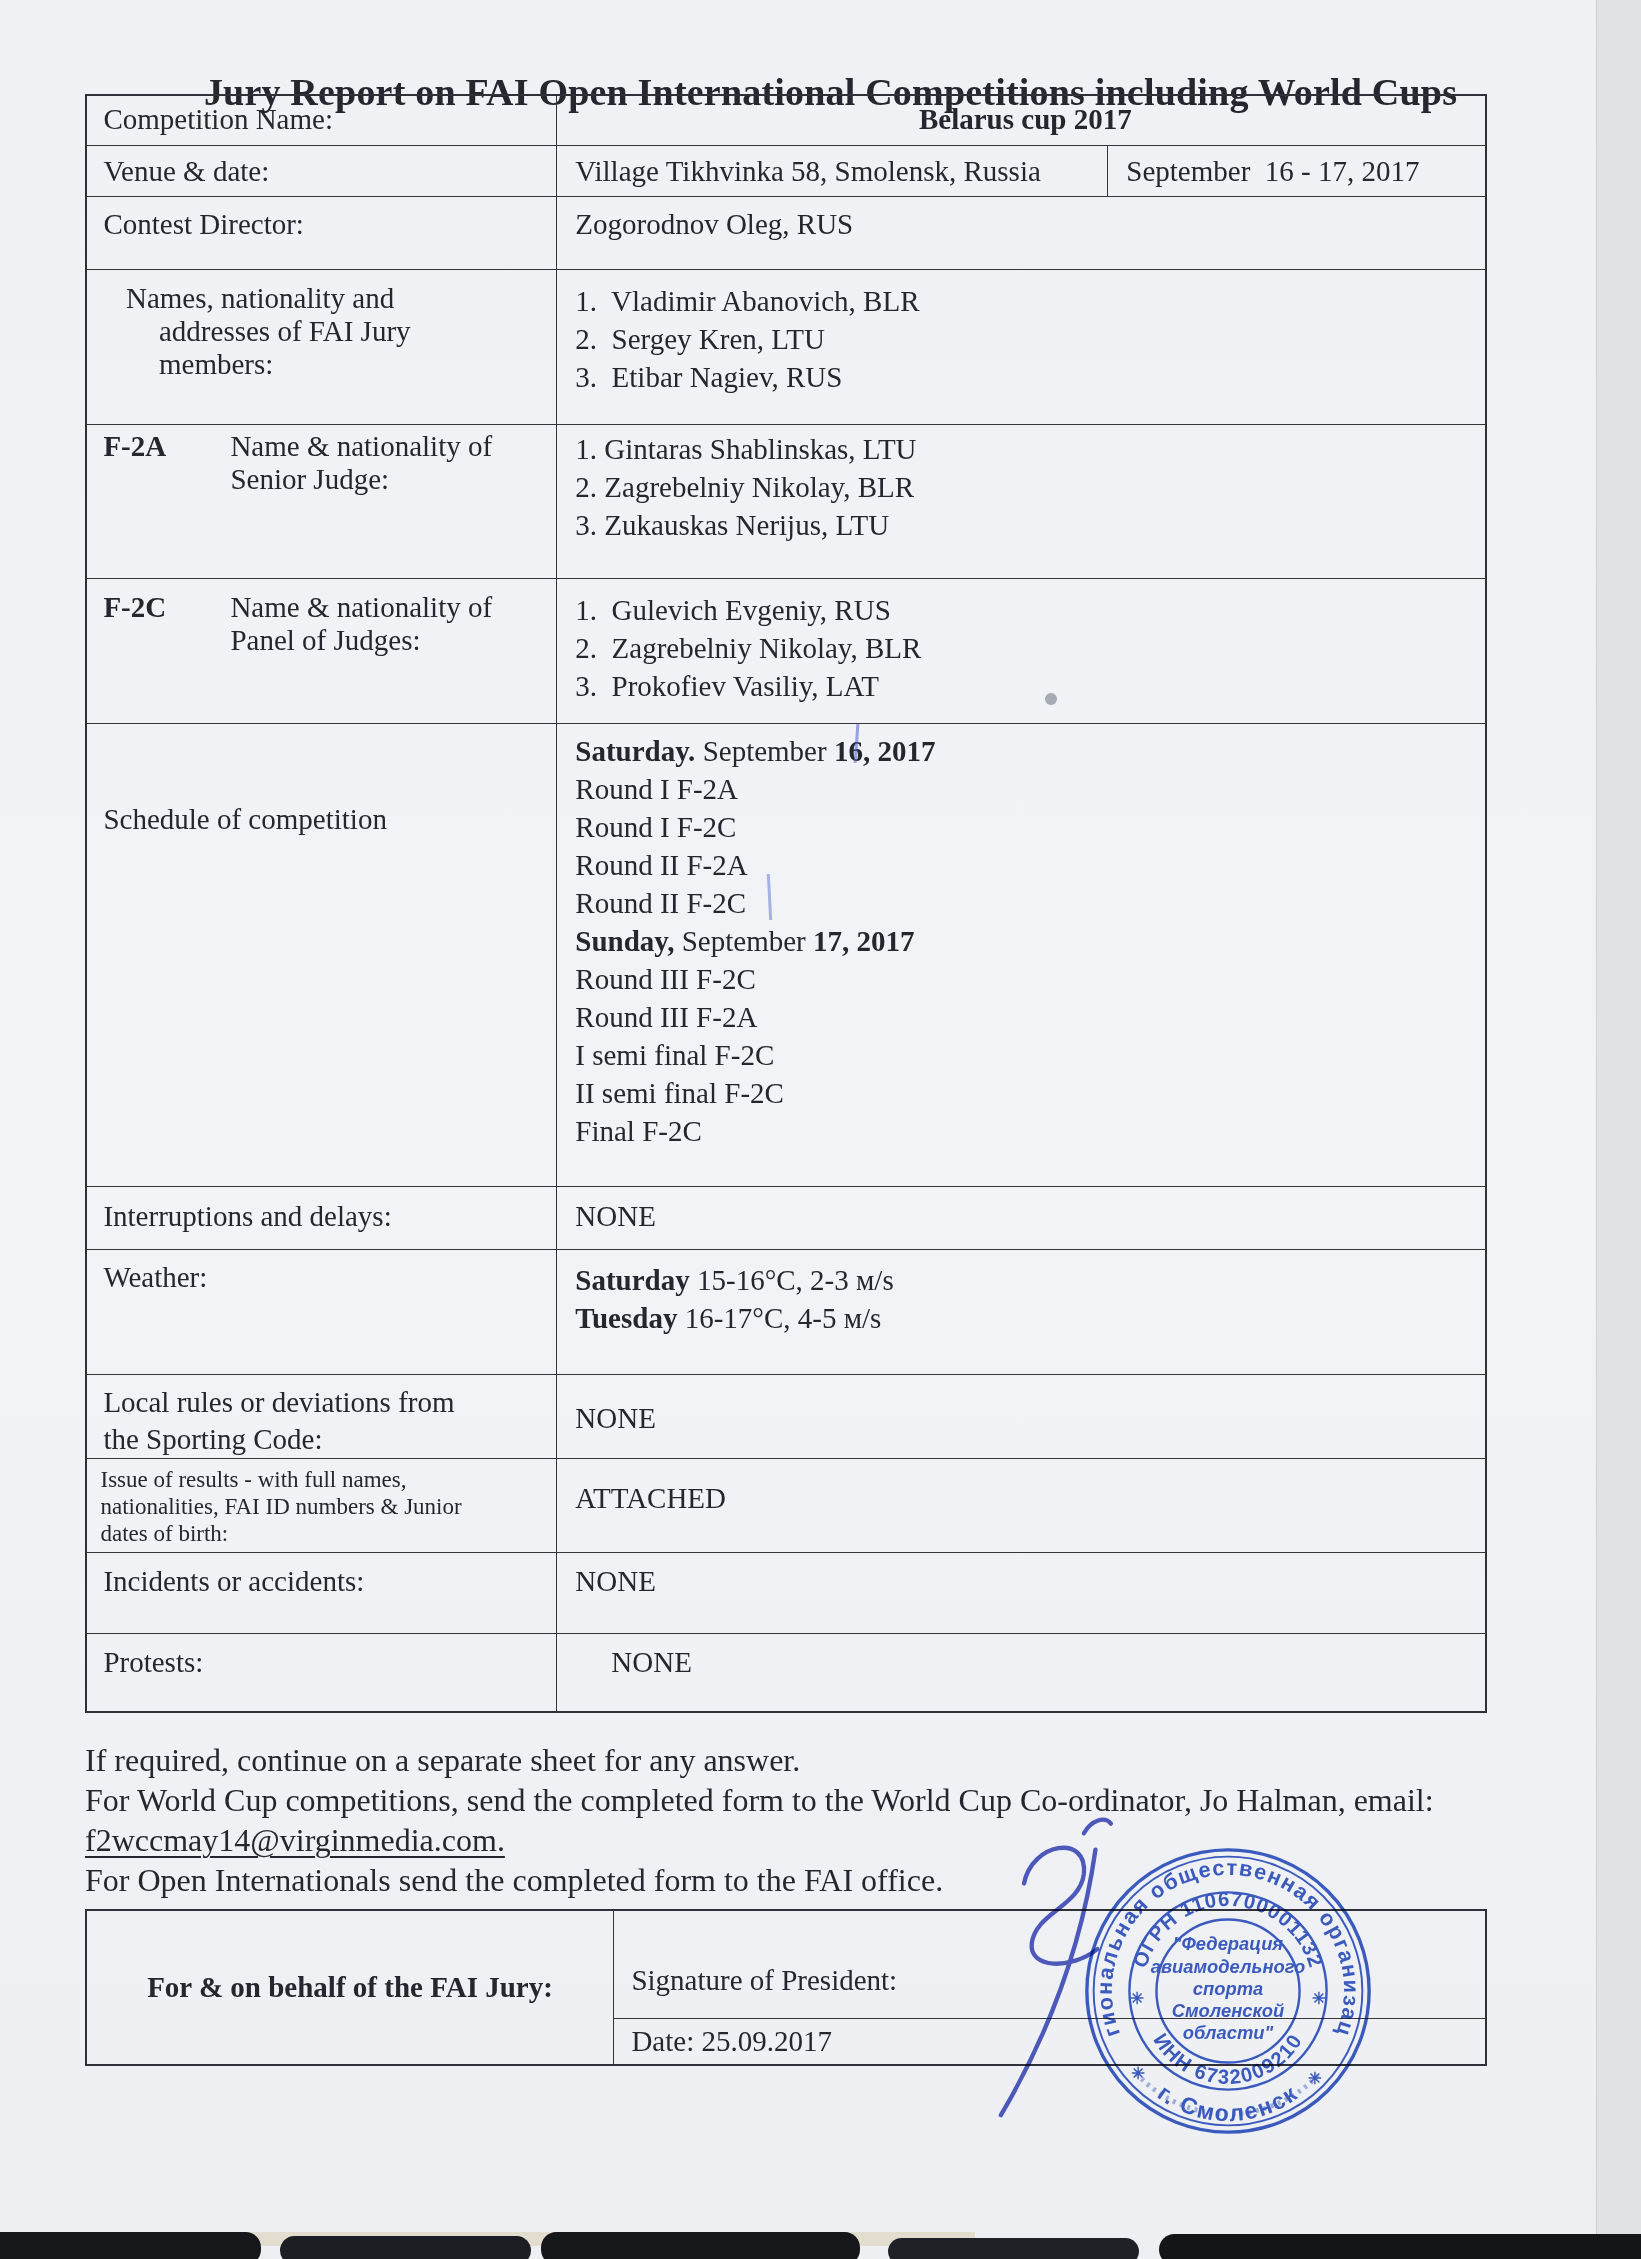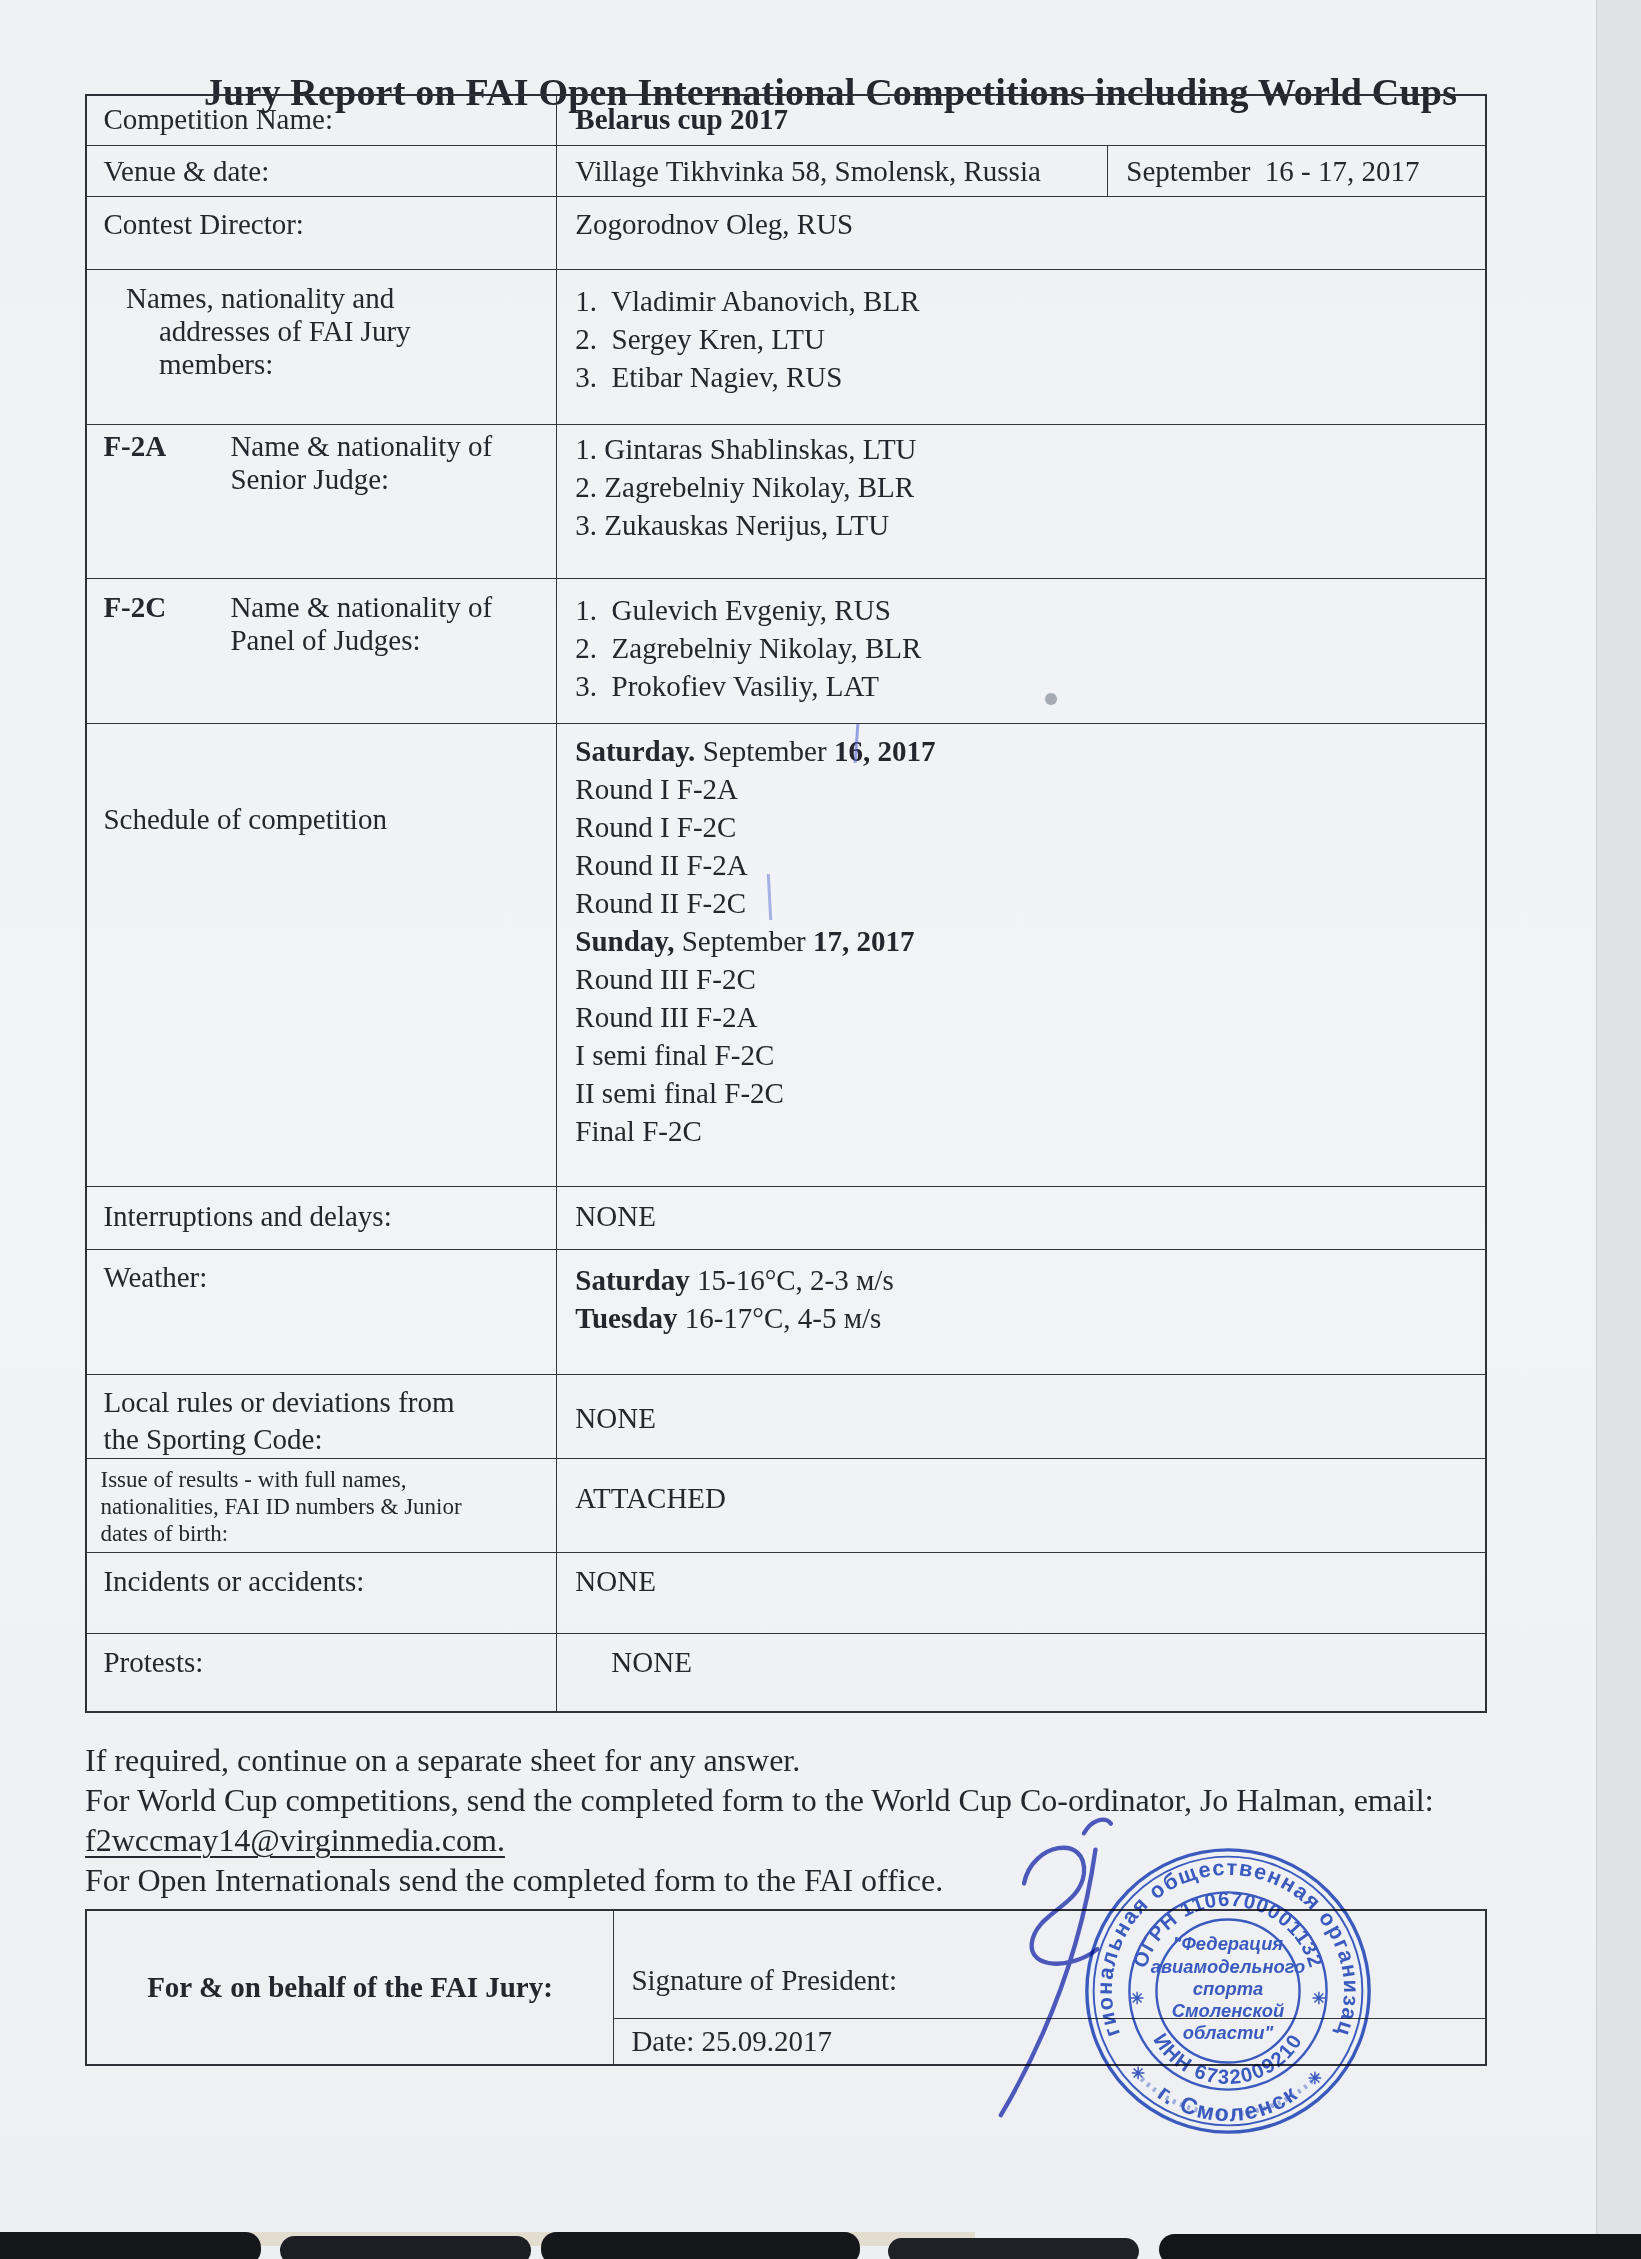--- a/index.html
+++ b/index.html
@@ -26,21 +26,21 @@
   .row{display:flex;border-bottom:1.9px solid #35363c;box-sizing:border-box;}
   .row:last-child{border-bottom:none;gap:36px;}
   .lab{width:470px;flex:none;border-right:1.9px solid #35363c;box-sizing:border-box;
        padding:0 11.6px 0 16.4px;font-size:29px;white-space:pre-wrap;}
   .val{flex:1;box-sizing:border-box;padding:0 9.7px 0 18.3px;font-size:29px;white-space:pre-wrap;}
   .list{line-height:38px;}
   .rh1{height:50px}.rh2{height:51px}.rh3{height:73px}.rh4{height:155px}
   .rh5{height:154px}.rh6{height:145px}.rh7{height:463px}.rh8{height:63px}
   .rh9{height:125px}.rh10{height:84px}.rh11{height:94px}.rh12{height:81px}.rh13{height:77px}
   .r1 .lab,.r1 .val{padding-top:6.8px}
-  .r1 .val{text-align:left;font-weight:bold;}
+  .r1 .val{text-align:center;font-weight:bold;}
   .r2 .lab,.r2 .val{padding-top:8.7px}
   .r2 .venue{flex:none;width:550px;}
   .r2 .date{border-left:1.9px solid #35363c;}
   .r3 .lab,.r3 .val{padding-top:10.6px}
   .r4 .lab,.r4 .val{padding-top:11.6px}
   .hang{padding-left:72px;text-indent:-33px;}
   .r5 .lab,.r5 .val{padding-top:4.8px}
   .r6 .lab,.r6 .val{padding-top:11.6px}
   .flab{display:flex;gap:44px;}
   .code{width:83px;flex:none;font-weight:bold;}

